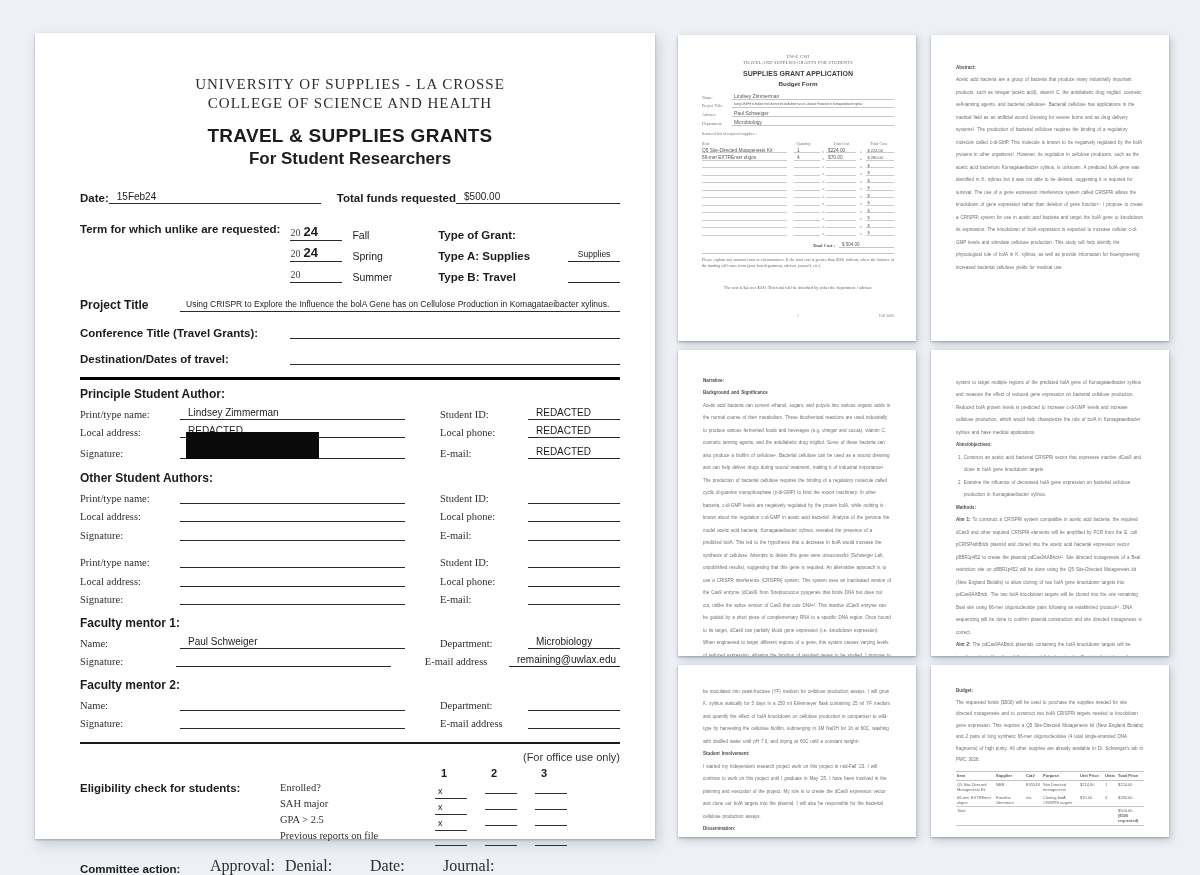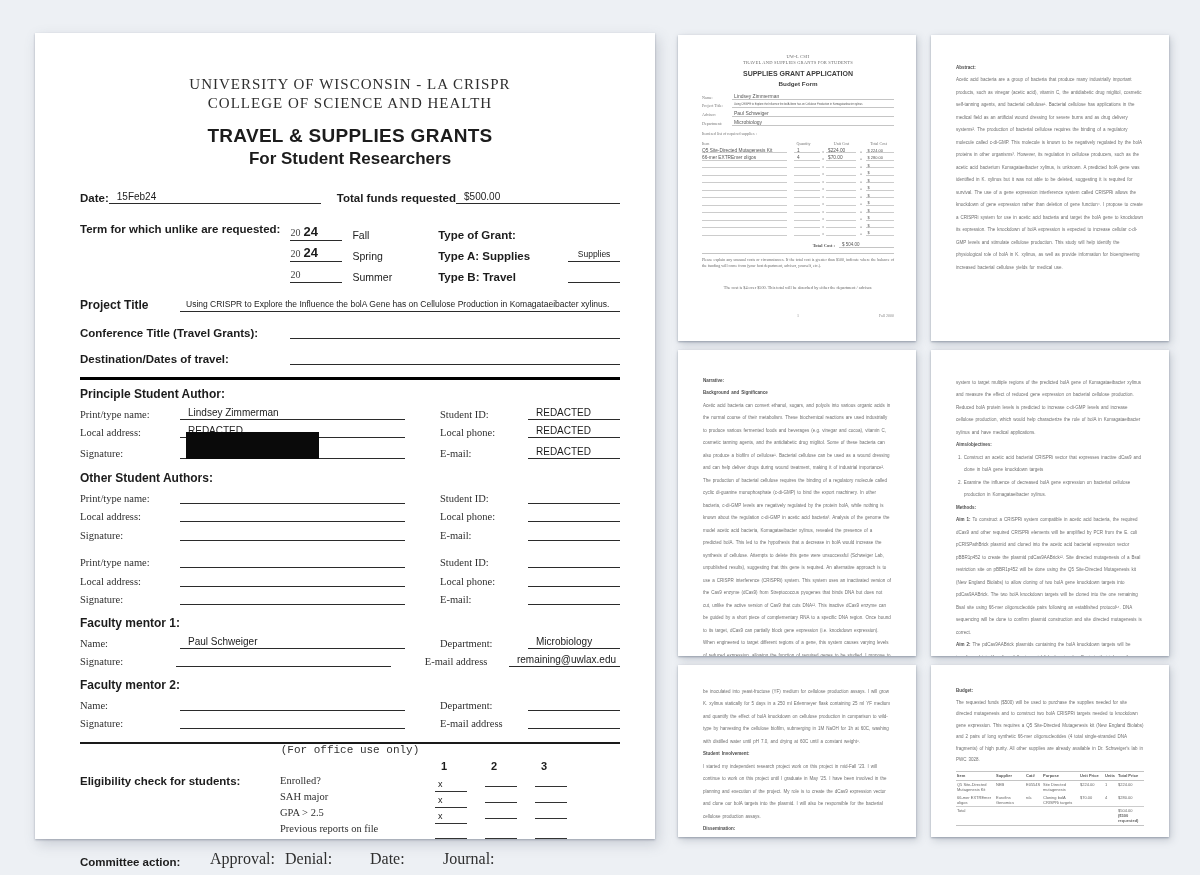--- a/index.html
+++ b/index.html
@@ -33,21 +33,21 @@
   .lab-conf{width:210px}
   .rule-thick{border-top:3px solid #000;margin-top:12px}
   .rule-mid{border-top:2px solid #1a1a1a;margin-top:13px}
   .sh{font-weight:bold;font-size:12px;margin-top:7px}
   .pr{display:flex;align-items:flex-end;margin-top:5.5px;position:relative}
   .sl{font-family:"Liberation Serif",serif;font-size:10.5px;color:#2f2f2f;white-space:nowrap}
   .l1{width:100px}.l2{width:88px}
   .u1{width:225px}.sp{width:35px}
   .redact{position:absolute;left:106px;top:-14px;width:133px;height:27px;background:#0a0a0a;z-index:3}
   .gap{height:9px}
-  .office{text-align:center;font-family:Liberation Mono, monospace;font-size:11px;margin-top:0;color:#333}
+  .office{text-align:right;font-family:Liberation Sans, sans-serif;font-size:11px;margin-top:7px;color:#333}
   .enums{display:flex;margin-top:4px}
   .enum-sp{width:355px}
   .ncol{width:50px;font-weight:bold;font-size:11px;padding-left:6px}
   .ebody{display:flex;margin-top:1px}
   .e-label{width:200px;font-weight:bold;font-size:11.5px;padding-top:2px}
   .e-items{width:155px}
   .e-items div{font-family:"Liberation Serif",serif;font-size:10.5px;line-height:16px;color:#2f2f2f}
   .e-grid .erow{height:16px;display:flex}
   .slot{width:50px}
   .mline{display:inline-block;width:32px;border-bottom:1.2px solid #333;font-size:9px;height:13px;padding-left:3px;color:#222}
@@ -95,21 +95,21 @@
   .bt{width:100%;border-collapse:collapse;margin-top:12px;font-size:8px;line-height:10px;color:#666;word-spacing:0}
   .bt th{font-weight:bold;text-align:left;border-top:1px solid #888;border-bottom:1px solid #888;padding:3px 2px;color:#555;vertical-align:bottom}
   .bt td{padding:3px 2px;vertical-align:top}
   .bt .tr-total td{border-top:1px solid #999;border-bottom:1px solid #888}
   .bt .bold{font-weight:bold}
 </style>
 </head>
 <body>
 
 <div class="page" id="main">
-  <div class="hdr-univ">UNIVERSITY OF WISCONSIN - LA CRISPR</div>
+  <div class="hdr-univ">UNIVERSITY OF SUPPLIES - LA CROSSE</div>
   <div class="hdr-univ">COLLEGE OF SCIENCE AND HEALTH</div>
   <div class="hdr-t1">TRAVEL &amp; SUPPLIES GRANTS</div>
   <div class="hdr-t2">For Student Researchers</div>
 
   <div class="r daterow">
     <span class="bl">Date:</span>
     <span class="u val" style="width:212px">15Feb24</span>
     <span class="bl" style="margin-left:16px">Total funds requested</span>
     <span class="u val flex1">$500.00</span>
   </div>

